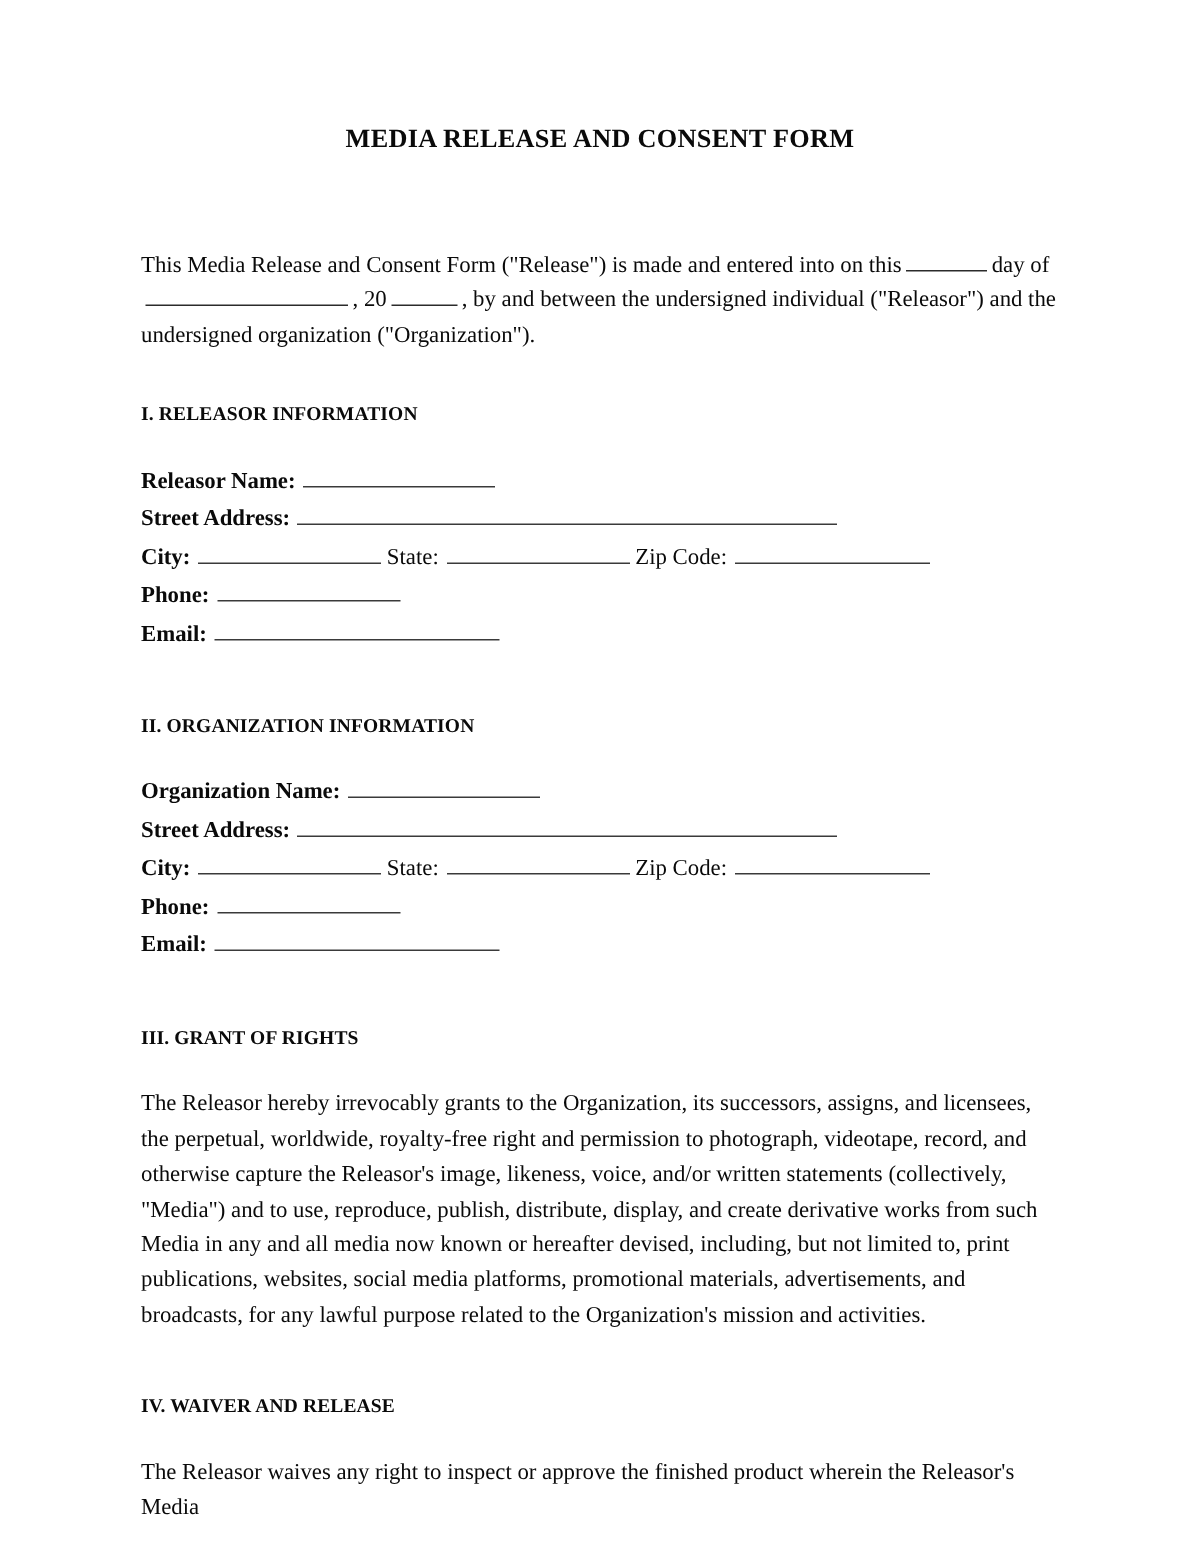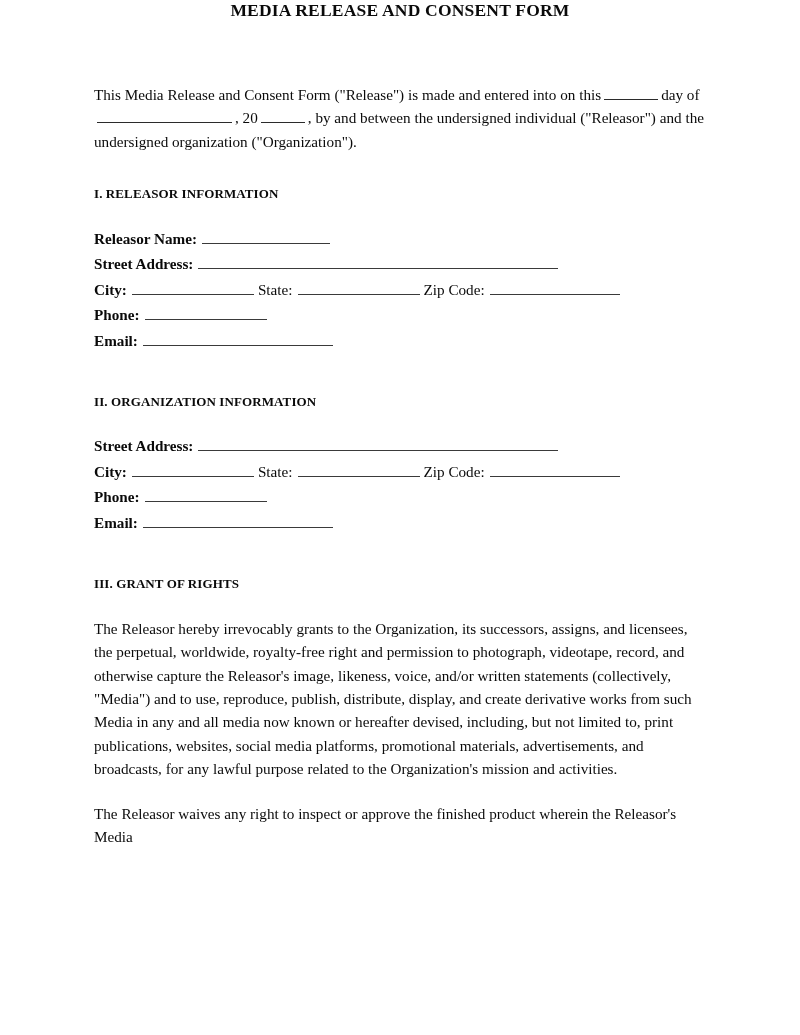--- a/index.html
+++ b/index.html
@@ -25,20 +25,21 @@
     width: 612px;
   }
 
   
   .doc-title {
     text-align: center;
     font-size: 17.5px;
     font-weight: bold;
     letter-spacing: 0.2px;
     margin: 0;
+    padding-top: 82px;
     line-height: 1.2;
   }
 
   
   .para {
     font-size: 15.2px;
     line-height: 23.4px;
     margin: 0;
     text-align: left;
   }
@@ -127,29 +128,31 @@
       <div class="field-row"><span class="field-label">City:</span><span class="rule rule-city"></span><span class="field-label-light">State:</span><span class="rule rule-state"></span><span class="field-label-light">Zip Code:</span><span class="rule rule-zip"></span></div>
 
       <div class="field-row"><span class="field-label">Phone:</span><span class="rule rule-phone"></span></div>
 
       <div class="field-row"><span class="field-label">Email:</span><span class="rule rule-email"></span></div>
     </div>
 
     <h2 class="section-heading heading-gap-2">II. ORGANIZATION INFORMATION</h2>
 
     <div class="fields">
+      <div class="field-row"><span class="field-label">Organization Name:</span><span class="rule rule-orgname"></span></div>
 
       <div class="field-row"><span class="field-label">Street Address:</span><span class="rule rule-street"></span></div>
 
       <div class="field-row"><span class="field-label">City:</span><span class="rule rule-city"></span><span class="field-label-light">State:</span><span class="rule rule-state"></span><span class="field-label-light">Zip Code:</span><span class="rule rule-zip"></span></div>
 
       <div class="field-row"><span class="field-label">Phone:</span><span class="rule rule-phone"></span></div>
 
       <div class="field-row"><span class="field-label">Email:</span><span class="rule rule-email"></span></div>
     </div>
 
     <h2 class="section-heading heading-gap-3">III. GRANT OF RIGHTS</h2>
     <p class="para para-body">The Releasor hereby irrevocably grants to the Organization, its successors, assigns, and licensees, the perpetual, worldwide, royalty-free right and permission to photograph, videotape, record, and otherwise capture the Releasor's image, likeness, voice, and/or written statements (collectively, "Media") and to use, reproduce, publish, distribute, display, and create derivative works from such Media in any and all media now known or hereafter devised, including, but not limited to, print publications, websites, social media platforms, promotional materials, advertisements, and broadcasts, for any lawful purpose related to the Organization's mission and activities.</p>
 
+    <h2 class="section-heading heading-gap-3">IV. WAIVER AND RELEASE</h2>
     <p class="para para-body">The Releasor waives any right to inspect or approve the finished product wherein the Releasor's Media</p>
 
   </div>
 </div>
 
 </body></html>

